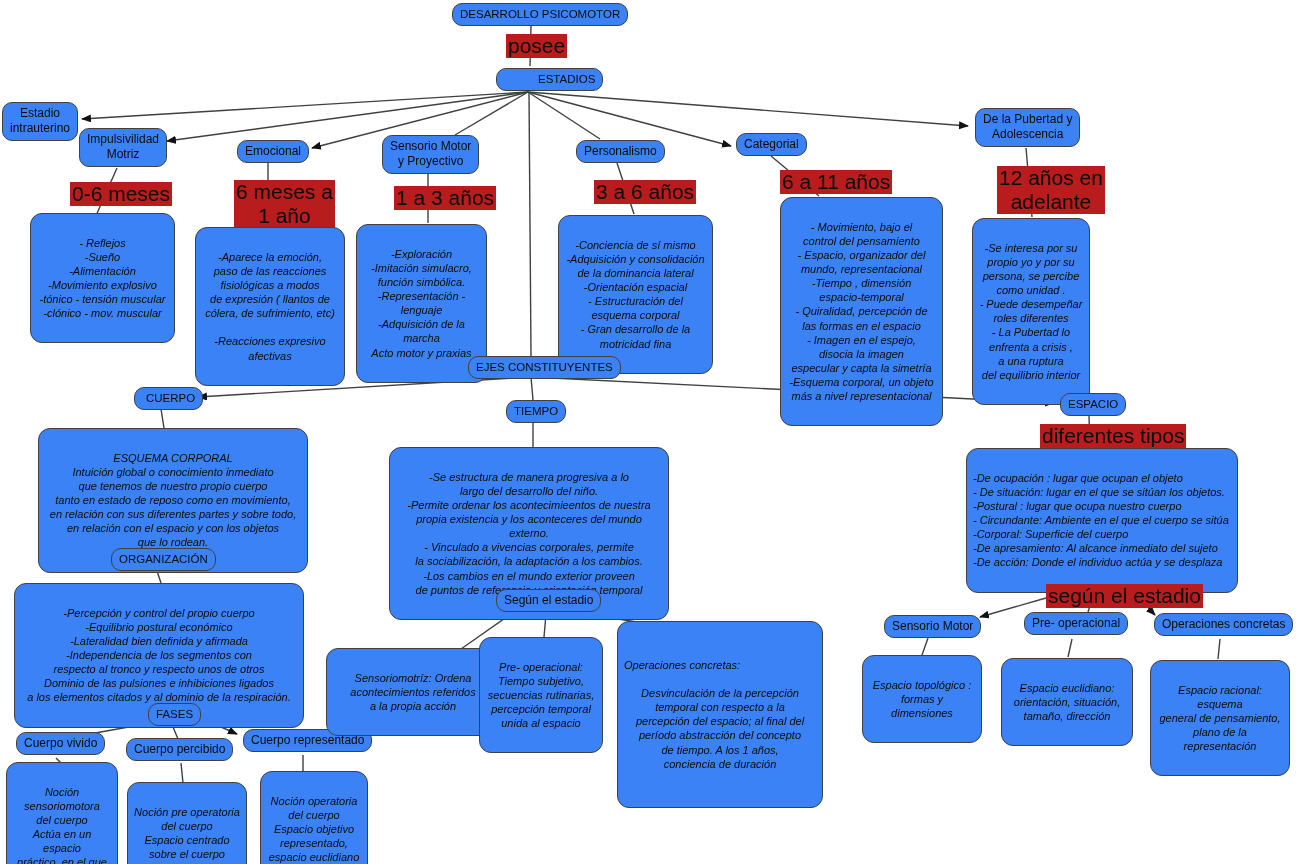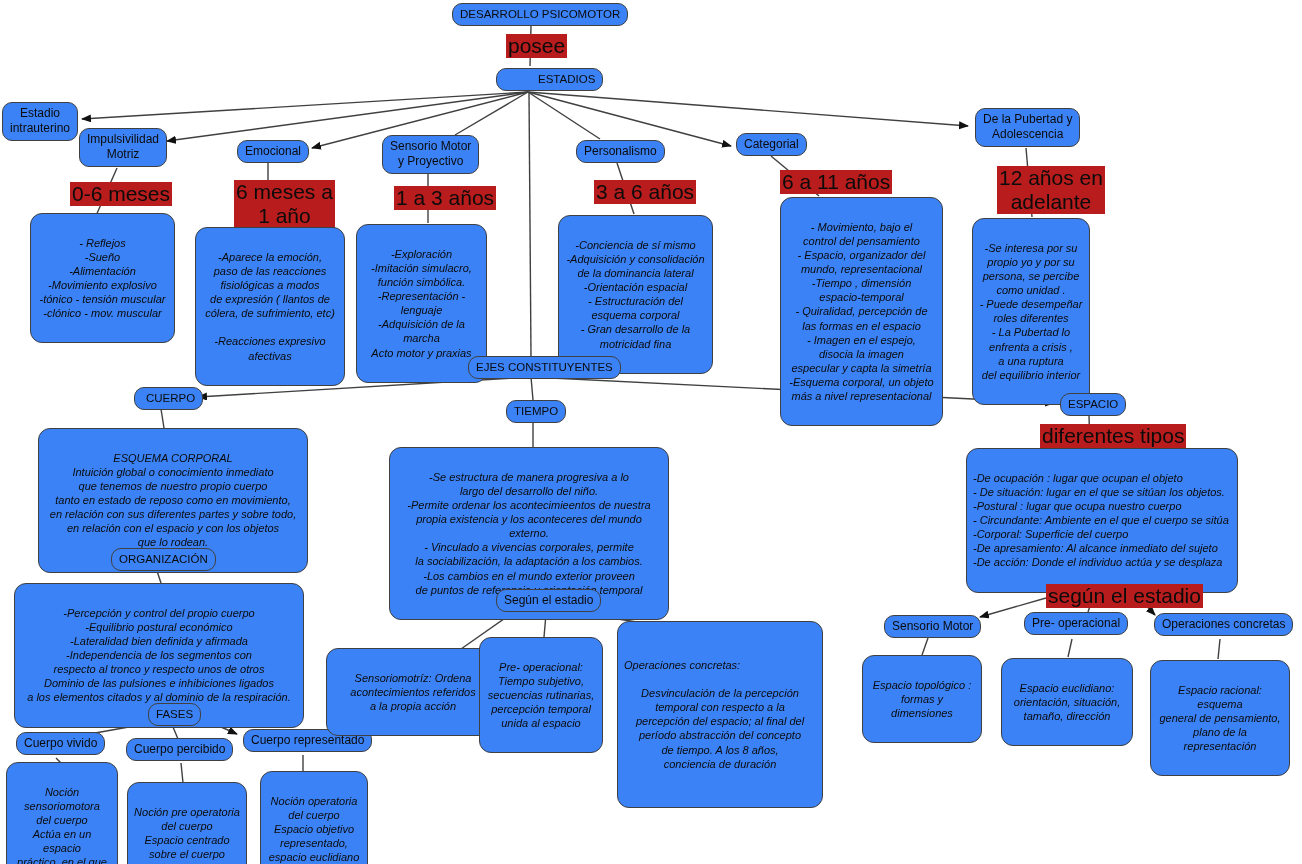--- a/index.html
+++ b/index.html
@@ -213,21 +213,21 @@
 Tiempo subjetivo,
 secuencias rutinarias,
 percepción temporal
 unida al espacio</div>
   <div class="box detail" style="left:617px;top:621px;width:206px;">
     <span style="display:block;text-align:left;">Operaciones concretas:</span>
     <span style="display:block;">Desvinculación de la percepción
 temporal con respecto a la
 percepción del espacio; al final del
 período abstracción del concepto
-de tiempo. A los 8 años,
+de tiempo. A los 1 años,
 conciencia de duración</span>
   </div>
 
   <div class="edge-label" style="left:1040px;top:424px;">diferentes tipos</div>
   <div class="box detail" style="left:966px;top:448px;width:272px;text-align:left;">-De ocupación : lugar que ocupan el objeto
 - De situación: lugar en el que se sitúan los objetos.
 -Postural : lugar que ocupa nuestro cuerpo
 - Circundante: Ambiente en el que el cuerpo se sitúa
 -Corporal: Superficie del cuerpo
 -De apresamiento: Al alcance inmediato del sujeto

